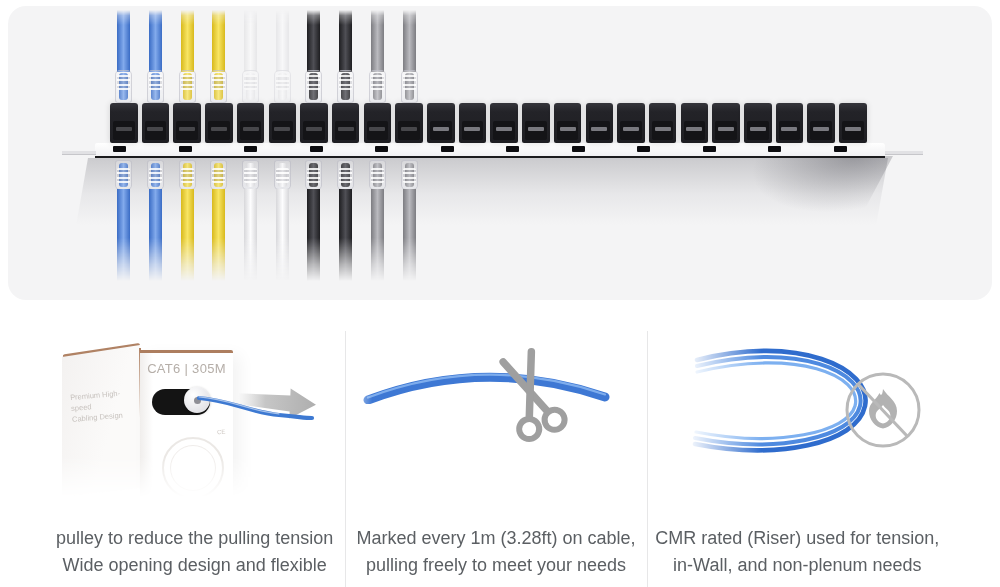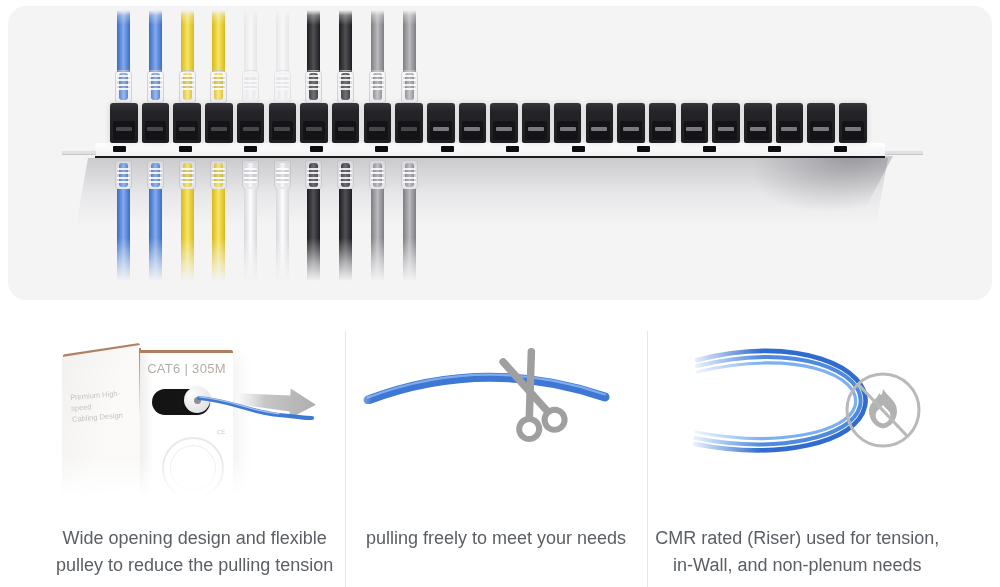--- a/index.html
+++ b/index.html
@@ -386,22 +386,22 @@
           </linearGradient>
         </defs>
         <g transform="rotate(2.5 233 85)">
           <polygon points="194,77 246,77 246,70 272,85 246,100 246,93 194,88" fill="url(#agrad)"></polygon>
         </g>
         <path d="M 155 80 C 185 82 205 94 235 97 S 262 100 268 100" fill="none" stroke="#3d79d2" stroke-width="4.2" stroke-linecap="round"></path>
         <path d="M 155 78.8 C 185 80.8 205 92.8 235 95.8" fill="none" stroke="rgba(255,255,255,.55)" stroke-width="1.2" stroke-linecap="round"></path>
       </svg>
     </div>
     <p class="caption">
+      <span>pulley to reduce the pulling tension</span>
       <span>Wide opening design and flexible</span>
-      <span>pulley to reduce the pulling tension</span>
     </p>
   </div>
 
   <div class="feature">
     <div class="fig">
       <svg class="overlay-svg" width="301" height="202">
         <defs>
           <linearGradient id="fadeX" x1="0" y1="0" x2="1" y2="0">
             <stop offset="0" stop-color="#fff" stop-opacity="0"></stop>
             <stop offset="0.09" stop-color="#fff"></stop>
@@ -422,20 +422,21 @@
         </g>
         <g transform="translate(188,82) rotate(-20)">
           <line x1="-15" y1="-46" x2="9" y2="14" stroke="#9f9f9f" stroke-width="7.5" stroke-linecap="round"></line>
           <line x1="15" y1="-46" x2="-9" y2="14" stroke="#9f9f9f" stroke-width="7.5" stroke-linecap="round"></line>
           <circle cx="-13.5" cy="26" r="10" fill="none" stroke="#9f9f9f" stroke-width="6"></circle>
           <circle cx="13.5" cy="26" r="10" fill="none" stroke="#9f9f9f" stroke-width="6"></circle>
         </g>
       </svg>
     </div>
     <p class="caption">
+      <span>Marked every 1m (3.28ft) on cable,</span>
       <span>pulling freely to meet your needs</span>
     </p>
   </div>
 
   <div class="feature">
     <div class="fig">
       <svg class="overlay-svg" width="301" height="202">
         <defs>
           <linearGradient id="fadeL" x1="0" y1="0" x2="1" y2="0">
             <stop offset="0.13" stop-color="#fff" stop-opacity="0"></stop>

